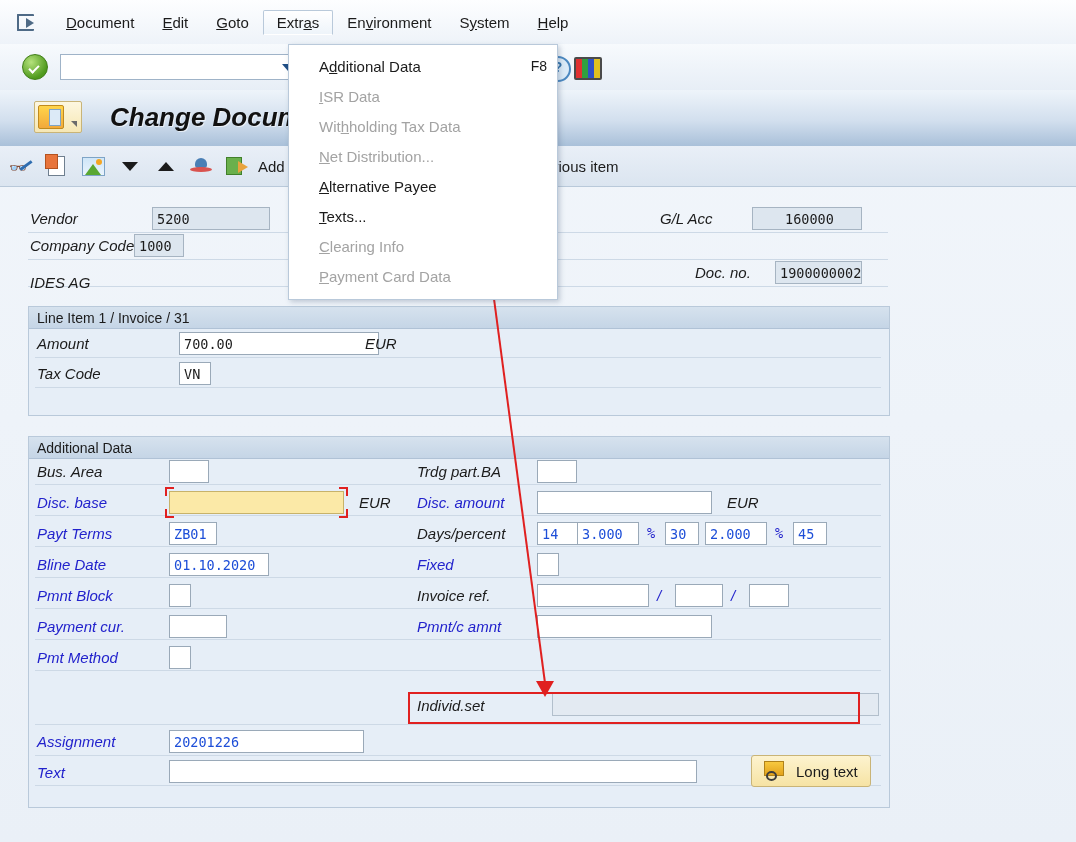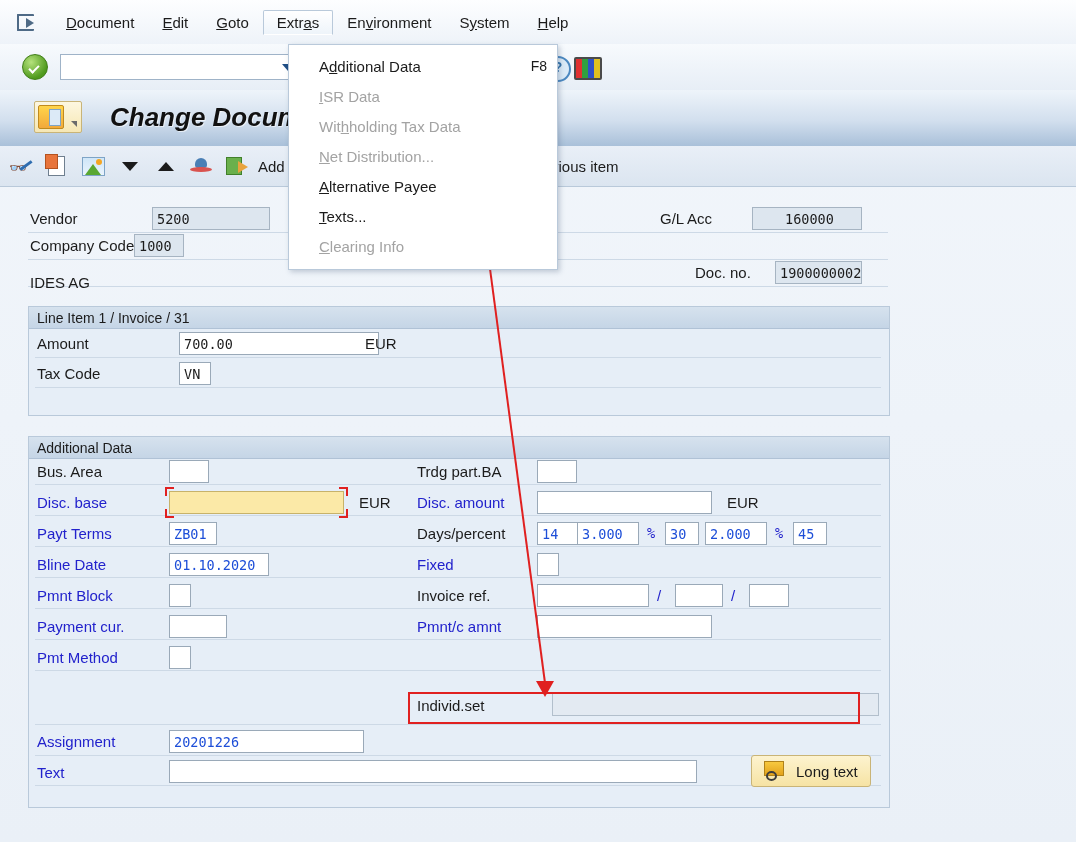--- a/index.html
+++ b/index.html
@@ -141,21 +141,21 @@
   .disketti{position:absolute;left:5px;top:4px;width:18px;height:18px;
     background:linear-gradient(#eaf3fb,#cfe2f3);border:1.6px solid #3f77ad;
     border-radius:1px;}
   .disketti:before{content:"";position:absolute;left:4px;top:0;width:10px;height:7px;
     background:#fff;border:1px solid #3f77ad;}
   .disketti:after{content:"";position:absolute;left:3px;bottom:1px;width:12px;
     height:6px;background:#fff;border:1px solid #3f77ad;}
 
   
   .form{position:absolute;left:0;top:186px;width:1076px;height:656px;}
-  .lbl{font-size:15px;color:#1b1b1b;white-space:nowrap;}
+  .lbl{font-size:15px;color:#1b1b1b;white-space:nowrap;font-style:italic;}
   .lbl.blue{color:#2222cc;}
   .inp{box-sizing:border-box;background:#fff;border:1px solid #9aa9b8;
     height:23px;font-family:"DejaVu Sans Mono",monospace;font-size:13.5px;
     color:#1b1b1b;display:flex;align-items:center;padding-left:4px;
     white-space:nowrap;overflow:hidden;}
   .inp.red{color:#1d4ed8;}
   .inp.grey{background:#dde6ef;border:1px solid #a6b4c2;}
   .inp.disabled{background:#e3eaf2;border:1px solid #b2bfcc;}
   .inp.yellow{background:#fbe9a7;border:1px solid #c7b26a;}
   .abs{position:absolute;}
@@ -430,15 +430,18 @@
     </div>
     <div class="mi">
       <span class="label"><u>A</u>lternative Payee</span>
     </div>
     <div class="mi">
       <span class="label"><u>T</u>exts...</span>
     </div>
     <div class="mi disabled">
       <span class="label"><u>C</u>learing Info</span>
     </div>
+    <div class="mi disabled">
+      <span class="label"><u>P</u>ayment Card Data</span>
+    </div>
   </div>
 
 </div>
 
 </body></html>

